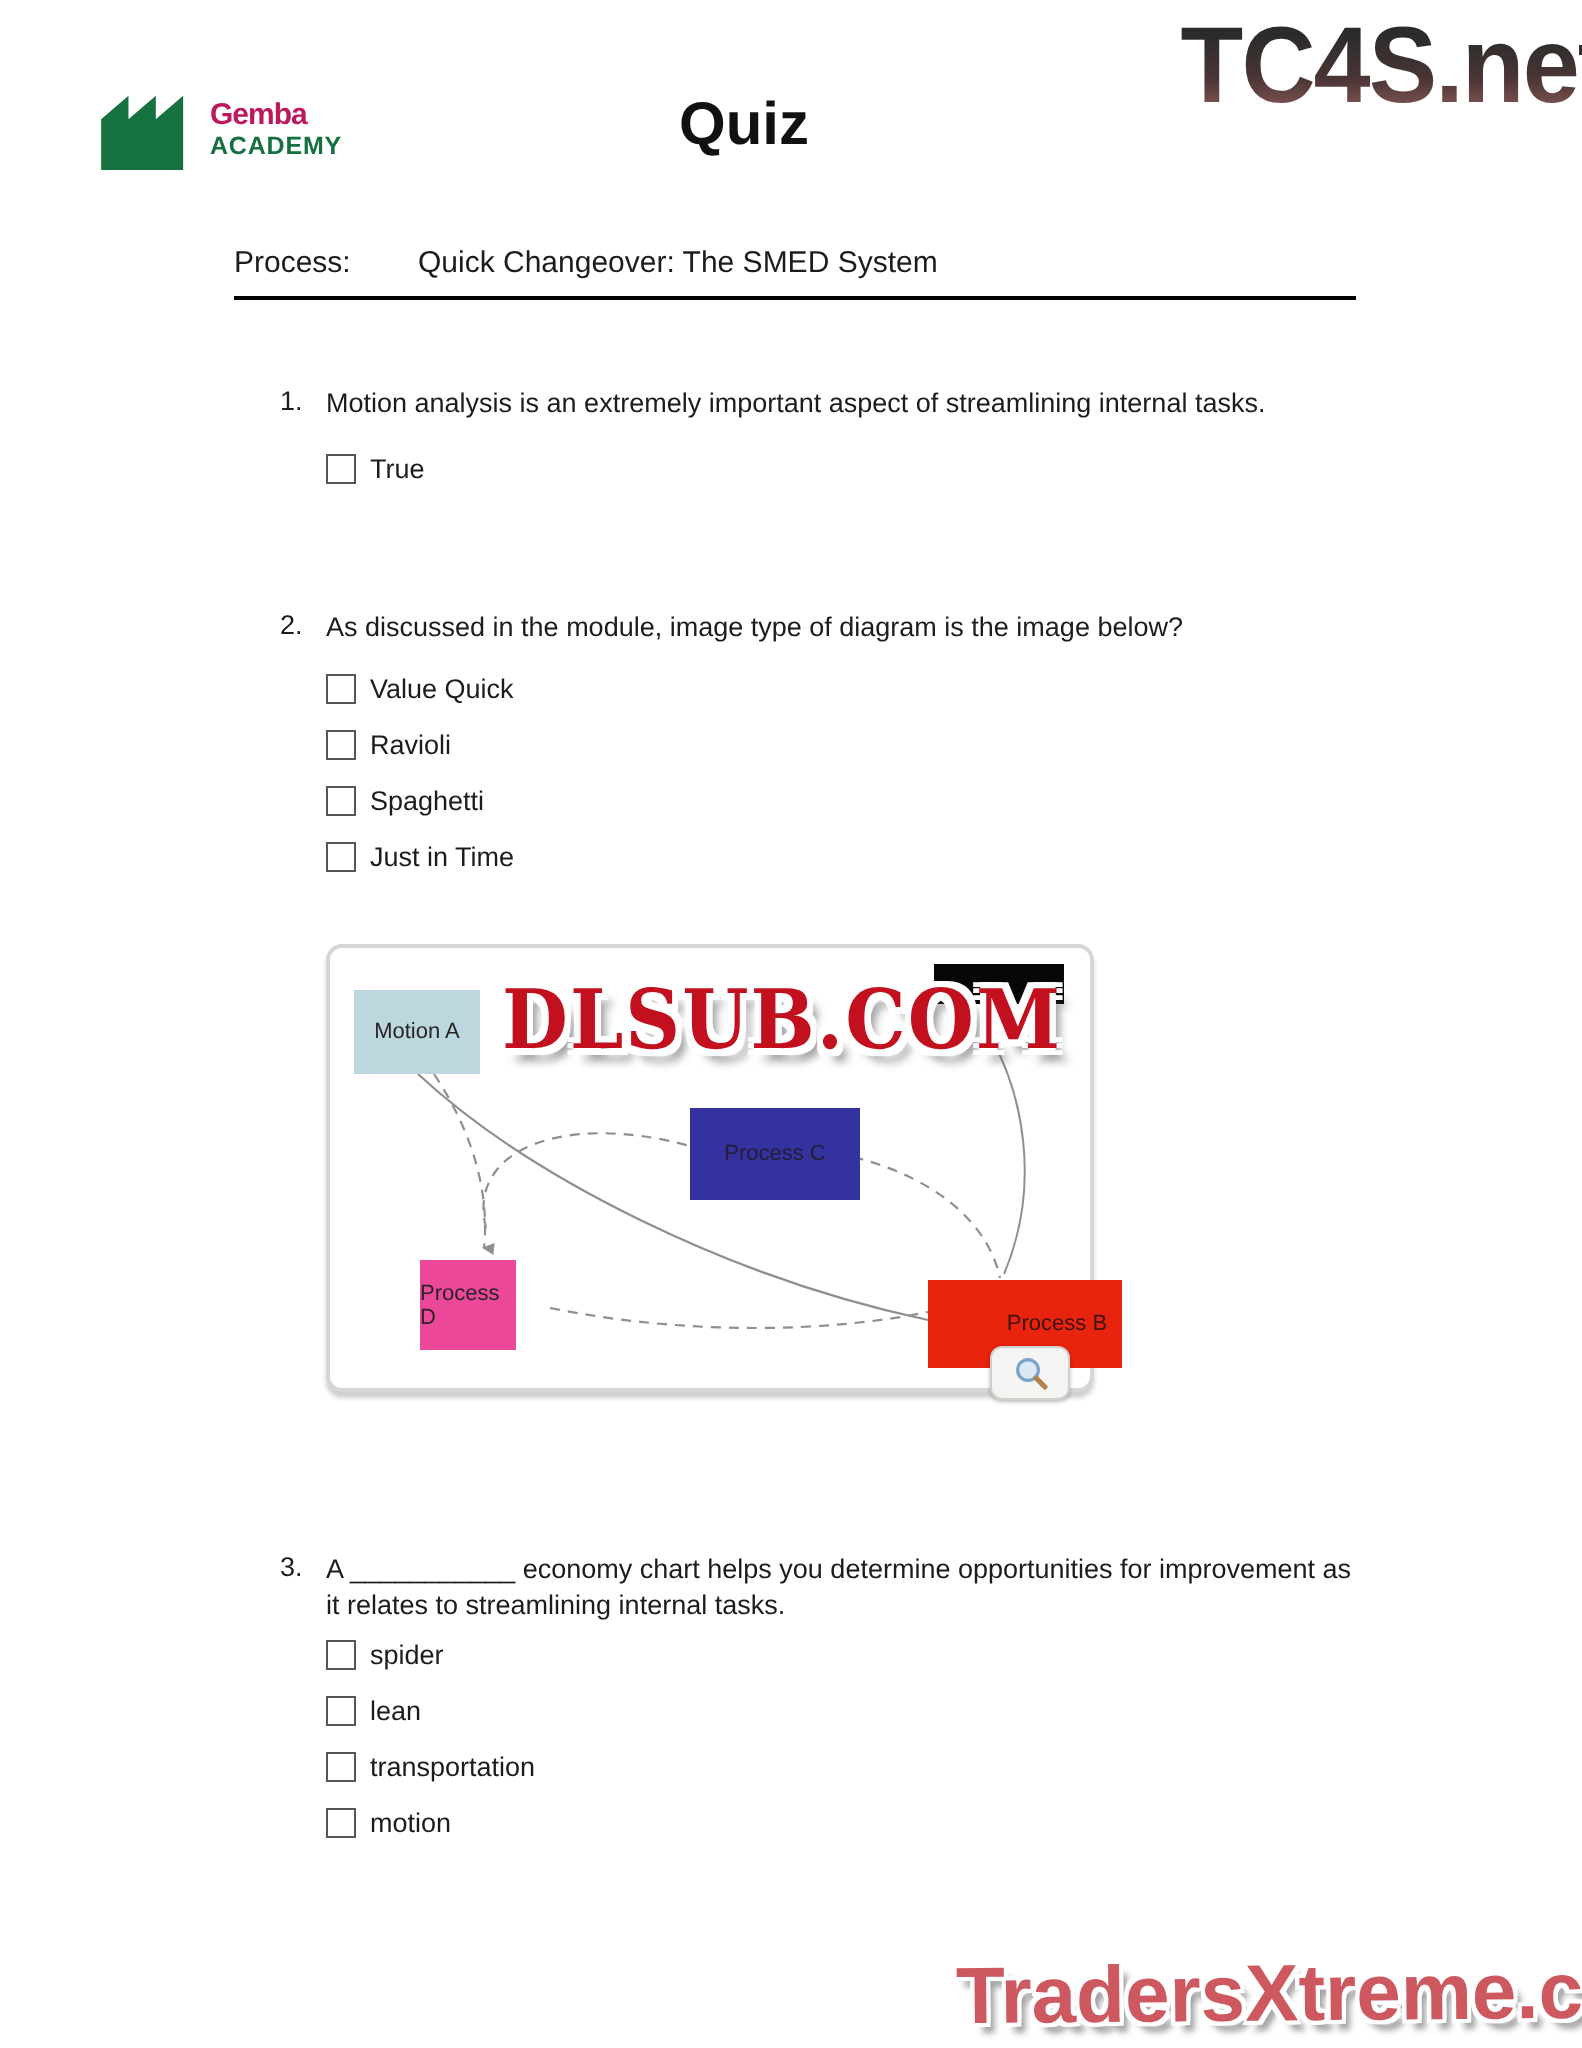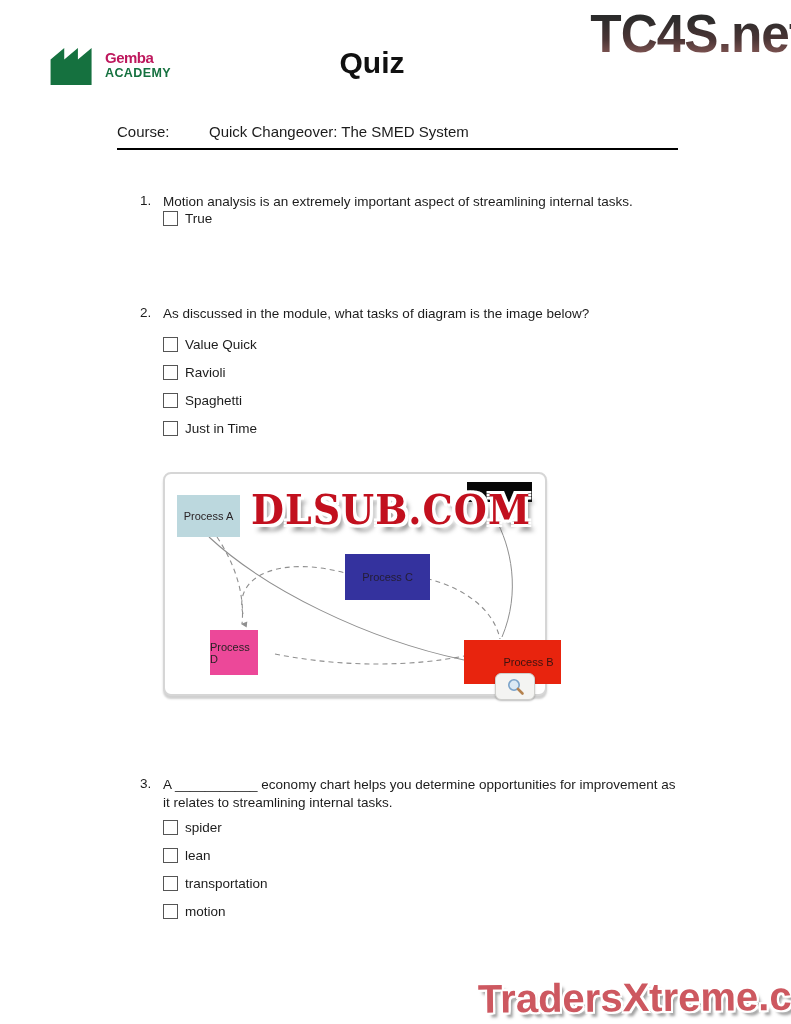--- a/index.html
+++ b/index.html
@@ -76,21 +76,21 @@
       -3px -3px 0 #fff, 3px -3px 0 #fff, -3px 3px 0 #fff, 3px 3px 0 #fff,
       -3px 0 0 #fff, 3px 0 0 #fff, 0 -3px 0 #fff, 0 3px 0 #fff,
       5px 6px 4px rgba(60,60,60,.5);
     transform:scaleY(1.08);
   }
   .magnifier{position:absolute;right:10px;bottom:-6px;width:38px;height:25px;
     background:#f4f4f2;border:1px solid #cfcfcc;border-radius:6px;
     box-shadow:0 1px 2px rgba(0,0,0,.25);display:flex;align-items:center;justify-content:center;}
 
   
-  #q1{top:193px;} #q1 .options{}
+  #q1{top:193px;} #q1 .options{margin-top:16px;}
   #q2{top:305px;} #q2 .options{margin-top:14px;}
   #q3{top:776px;} #q3 .options{margin-top:9px;}
 </style>
 </head>
 <body>
 
 <div class="page">
 
   <div class="wm-tc4s">TC4S.net</div>
 
@@ -103,42 +103,42 @@
     <span class="logo-text">
       <div class="logo-brand">Gemba</div>
       <div class="logo-sub">ACADEMY</div>
     </span>
   </div>
 
   <div class="quiz-title">Quiz</div>
 
   <div class="course-block">
     <div class="course-row">
-      <span class="course-label">Course:</span>
+      <span class="course-label">Process:</span>
       <span>Quick Changeover: The SMED System</span>
     </div>
   </div>
 
   <div class="question" id="q1">
     <div class="q-head">
       <span class="q-num">1.</span>
       <span class="q-text">Motion analysis is an extremely important aspect of streamlining internal tasks.</span>
     </div>
     <div class="options">
       <div class="opt">
         <span class="cb"></span>
         <span class="opt-label">True</span>
       </div>
     </div>
   </div>
 
   <div class="question" id="q2">
     <div class="q-head">
       <span class="q-num">2.</span>
-      <span class="q-text">As discussed in the module, what tasks of diagram is the image below?</span>
+      <span class="q-text">As discussed in the module, image type of diagram is the image below?</span>
     </div>
     <div class="options">
       <div class="opt">
         <span class="cb"></span>
         <span class="opt-label">Value Quick</span>
       </div>
       <div class="opt">
         <span class="cb"></span>
         <span class="opt-label">Ravioli</span>
       </div>
@@ -170,21 +170,21 @@
 
       <path d="M78,140 C 68,100 118,82 180,99" fill="none" stroke="#8f8f8f" stroke-width="1.1" stroke-dasharray="5,4"></path>
 
       <path d="M244,101 C 292,108 328,132 335,165" fill="none" stroke="#8f8f8f" stroke-width="1.1" stroke-dasharray="5,4"></path>
 
       <path d="M337,163 C 356,118 346,72 330,44" fill="none" stroke="#8f8f8f" stroke-width="1"></path>
 
       <path d="M110,180 C 180,194 250,192 299,182" fill="none" stroke="#8f8f8f" stroke-width="1.1" stroke-dasharray="5,4"></path>
     </svg>
 
-    <div class="dnode node-a">Process A</div>
+    <div class="dnode node-a">Motion A</div>
     <div class="dnode node-c">Process C</div>
     <div class="dnode node-d">Process D</div>
     <div class="dnode node-b">Process B</div>
 
     <div class="wm-dlsub">DLSUB.COM</div>
 
     <div class="magnifier">
       <svg width="24" height="19" viewBox="0 0 24 19">
         <circle cx="11" cy="8" r="5.2" fill="#dbe9f4" stroke="#7ba3c9" stroke-width="1.6"></circle>
         <line x1="15" y1="12" x2="19.5" y2="16.5" stroke="#b5824e" stroke-width="2.6" stroke-linecap="round"></line>

